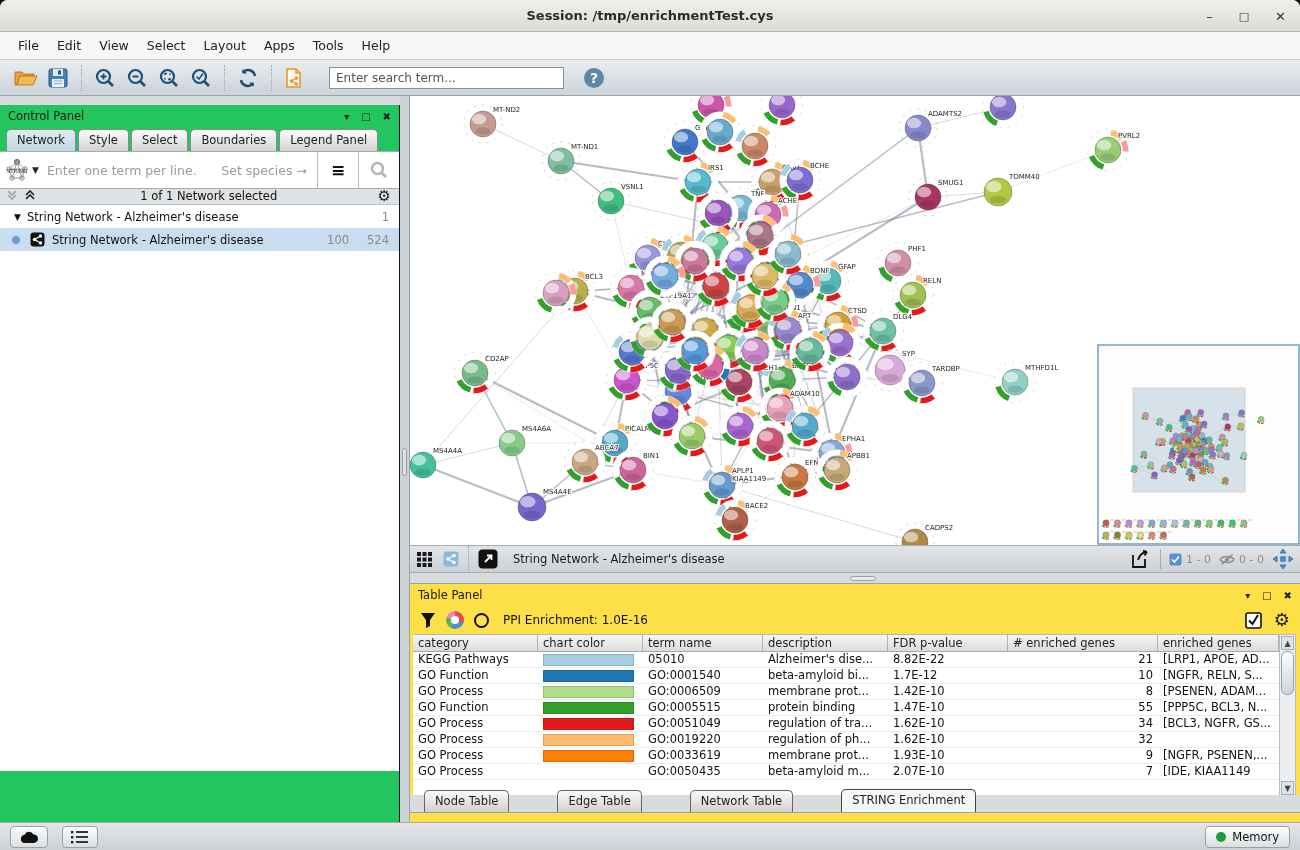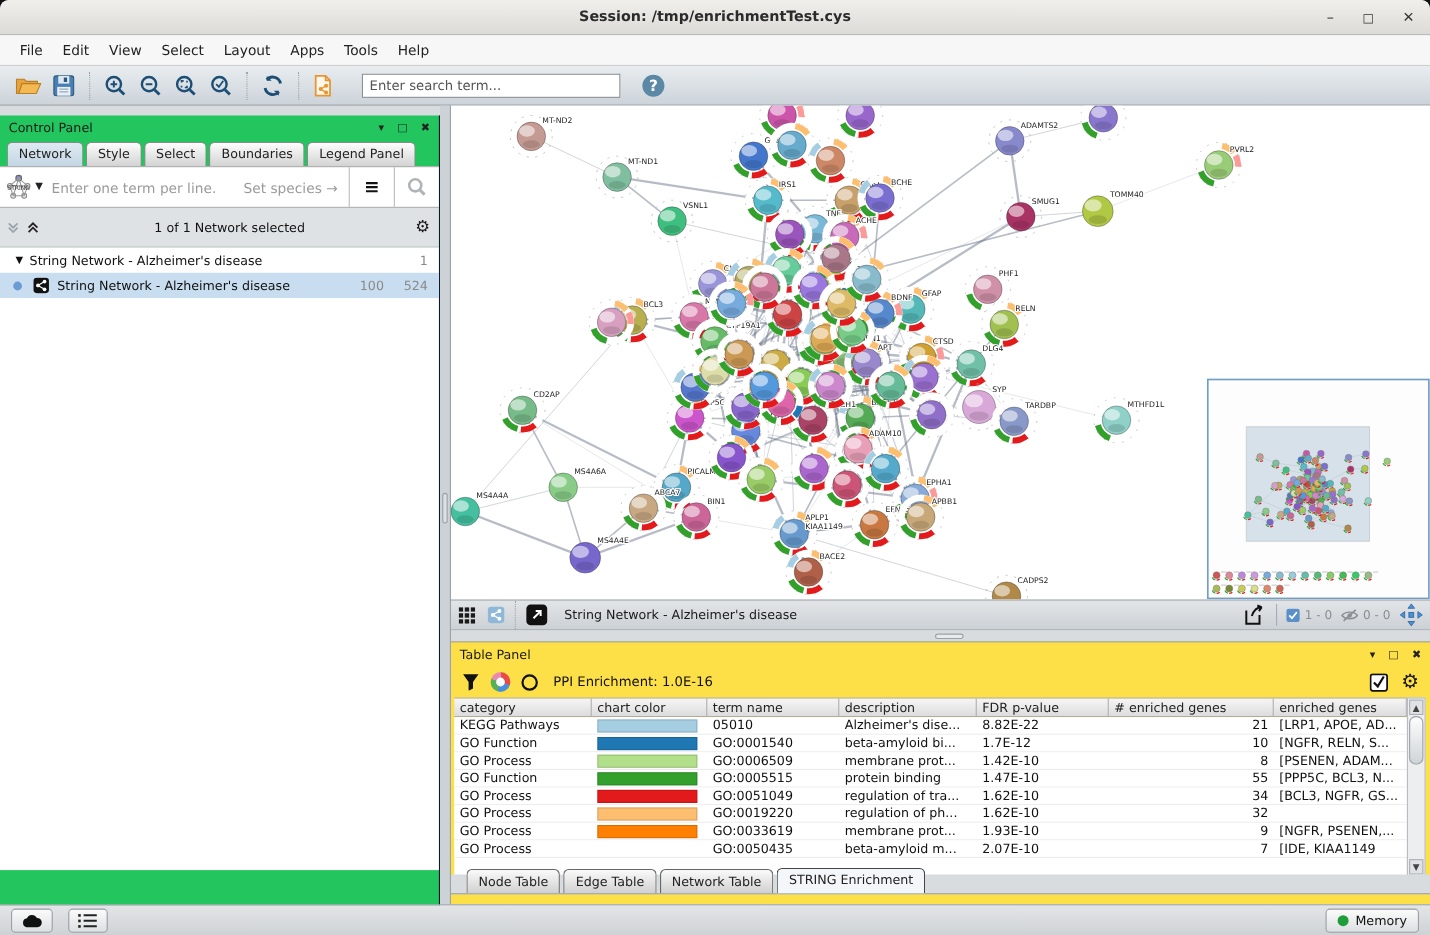--- a/index.html
+++ b/index.html
@@ -25,21 +25,21 @@
   .phead .sp{flex:1;}
   .phead .pi{margin-left:12px;font-size:10px;color:#222;}
   .ptabs{display:flex;padding:2px 4px 0 6px;height:24px;}
   .ptab{font-size:11.5px;color:#222;padding:3px 10px 4px;border:1px solid #8a8a8a;border-bottom:none;border-radius:5px 5px 0 0;background:linear-gradient(#fdfdfd,#d3d3d3);margin-right:2px;}
   .ptab.active{background:linear-gradient(#dfeaf2,#c3d6e4);position:relative;top:0px;}
   .stringrow{height:38px;background:#fff;border-top:1px solid #aaa;border-bottom:1px solid #aaa;display:flex;align-items:center;}
   .stringrow input{flex:1;border:none;outline:none;font-size:12.5px;color:#333;padding:0 4px;font-family:"DejaVu Sans","Liberation Sans",sans-serif;}
   .stringrow input::placeholder{color:#9a9a9a;}
   .species{font-size:12.5px;color:#9a9a9a;padding-right:10px;white-space:nowrap;}
   .srsep{width:1px;height:36px;background:#bbb;}
-  .selrow{height:36px;background:#dfe2e5;display:flex;align-items:center;font-size:11.5px;color:#111;border-bottom:1px solid #c2c2c2;}
+  .selrow{height:16px;background:#dfe2e5;display:flex;font-size:11.5px;color:#111;border-bottom:1px solid #c2c2c2;}
   .netlist{background:#fff;height:566px;}
   .nrow{height:23px;display:flex;align-items:center;font-size:11.5px;color:#111;}
   .nrow .cnt{margin-left:auto;color:#8a8a8a;padding-right:10px;display:flex;gap:18px;}
   .nrow.sel{background:#c8ddf0;}
   .vsplit{position:absolute;left:400px;top:96px;width:10px;height:726px;background:#cdd2d6;border-right:1px solid #9aa1a7;}
   .vhandle{position:absolute;left:2px;top:352px;width:5px;height:28px;border:1px solid #9aa1a7;border-radius:3px;background:#dde1e4;}
   
   .netcanvas{position:absolute;left:410px;top:96px;width:890px;height:449px;background:#fff;overflow:hidden;}
   .nettb{position:absolute;left:410px;top:545px;width:890px;height:28px;background:linear-gradient(#e2e5e8,#ccd1d5);border-top:1px solid #a7adb2;border-bottom:1px solid #a7adb2;display:flex;align-items:center;}
   .nettb .title{font-size:11.5px;color:#1a1a1a;margin-left:10px;}
@@ -55,21 +55,21 @@
   .thead{height:18px;display:flex;background:linear-gradient(#f6f6f6,#dcdcdc);border-top:1px solid #b6b6b6;border-bottom:1px solid #a8a8a8;margin-left:3px;width:866px;}
   .th{font-size:11.5px;color:#222;padding:1px 5px;border-right:1px solid #b0b0b0;overflow:hidden;white-space:nowrap;}
   .tbody{position:relative;margin-left:3px;width:866px;height:145px;background:#fff;overflow:hidden;}
   .trow{height:16px;display:flex;border-bottom:1px solid #ececec;background:#fff;}
   .td{font-size:11.5px;color:#111;padding:0px 5px;white-space:nowrap;overflow:hidden;}
   .td.num{text-align:right;}
   .chip{height:12px;margin-top:2px;width:96%;border:1px solid rgba(0,0,0,.15);}
   .vscroll{position:absolute;left:1279px;top:634px;width:17px;height:163px;background:#eceef0;border:1px solid #b6bcc1;}
   .varrow{position:absolute;left:1px;width:13px;height:14px;background:#dfe3e6;border:1px solid #aab0b5;font-size:8px;color:#444;text-align:center;line-height:13px;}
   .vthumb{position:absolute;left:1px;top:16px;width:13px;height:44px;background:linear-gradient(#fdfdfd,#cfd4d8);border:1px solid #9aa1a7;border-radius:6px;}
-  .btabs{position:absolute;left:410px;top:795px;width:890px;height:18px;background:#d9dcdf;display:flex;align-items:flex-end;padding-left:14px;border-bottom:1px solid #9aa1a7;}
+  .btabs{position:absolute;left:410px;top:795px;width:890px;height:18px;background:#d9dcdf;display:flex;align-items:flex-end;padding-left:14px;border-bottom:1px solid #9aa1a7;gap:45px;}
   .btab{font-size:11.5px;color:#222;padding:3px 10px 4px;border:1px solid #666;border-bottom:none;border-radius:5px 5px 0 0;background:linear-gradient(#fafafa,#d0d0d0);margin-right:3px;}
   .btab.active{background:#f4f7fa;border-color:#444;padding-bottom:5px;}
   
   .statusbar{position:absolute;left:0;top:822px;width:1300px;height:28px;background:linear-gradient(#e3e5e7,#cfd2d5);border-top:1px solid #a5aaae;display:flex;align-items:center;padding:0 10px;}
   .sbtn{height:22px;min-width:34px;border:1px solid #9aa1a7;border-radius:4px;background:linear-gradient(#fbfbfb,#dcdfe2);display:flex;align-items:center;justify-content:center;margin-right:14px;padding:0 8px;}
   .membtn{margin-left:auto;height:22px;border:1px solid #9aa1a7;border-radius:4px;background:linear-gradient(#fbfbfb,#dcdfe2);display:flex;align-items:center;gap:6px;padding:0 10px;font-size:11.5px;color:#111;}
   .dot{width:10px;height:10px;border-radius:50%;background:#1f9d3a;}
   .g-icon{font-size:15px;color:#1a1a1a;line-height:1;}
 </style>
 </head>

